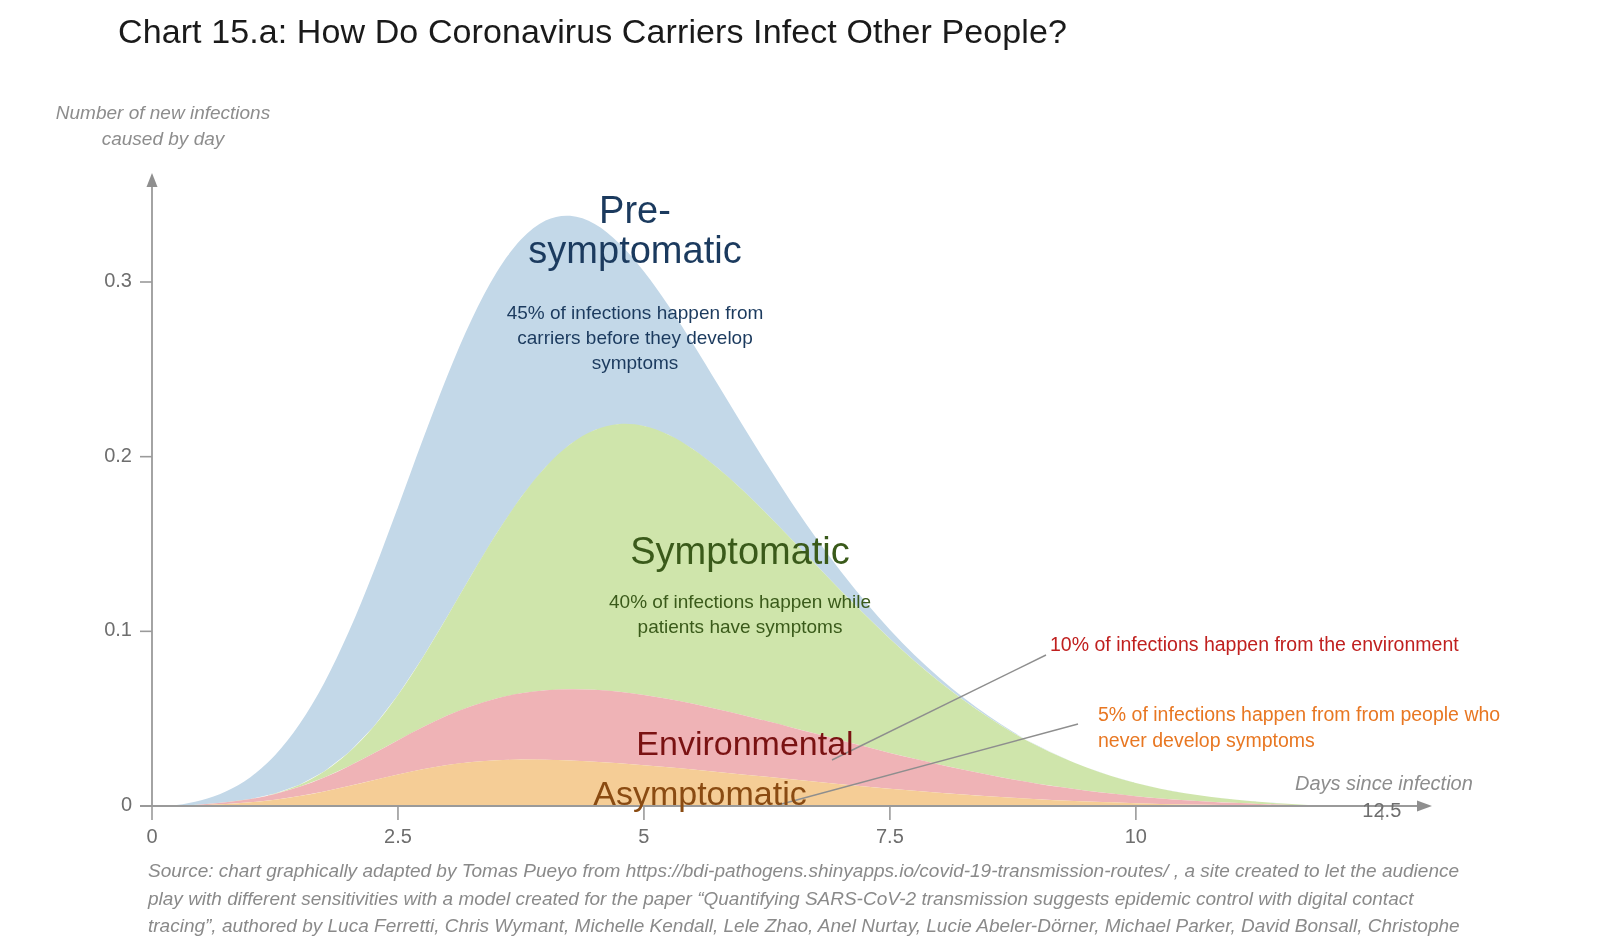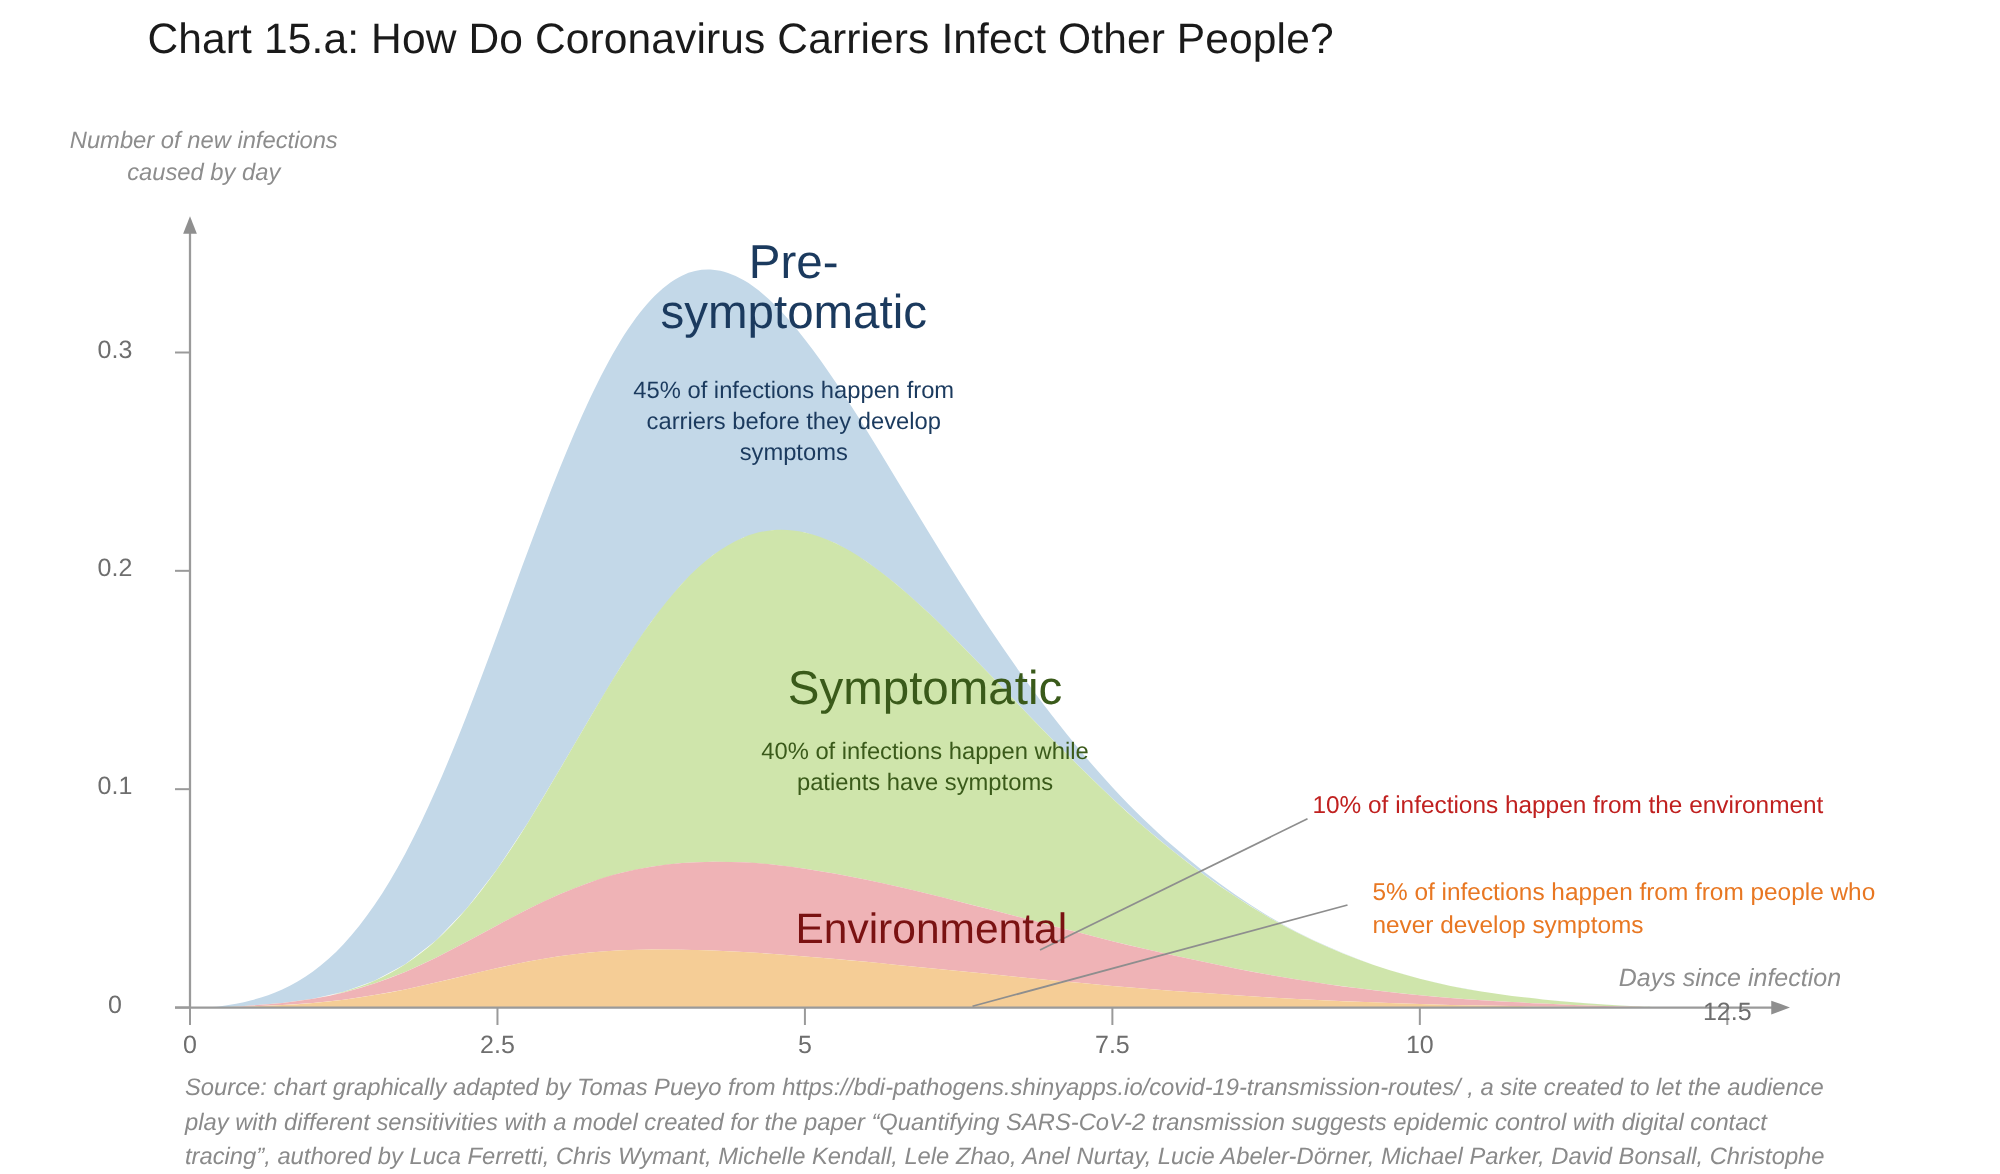--- a/index.html
+++ b/index.html
@@ -44,21 +44,21 @@
   }
 
   svg.plot{position:absolute;left:0;top:0;width:1600px;height:939px;}
 
   .tick-label{
     position:absolute;
     font-size:20px;
     color:#6e6e6e;
     white-space:nowrap;
   }
-  .ytick{ text-align:center; }
+  .ytick{ text-align:right; }
 
   .band-title{
     position:absolute;
     font-size:38px;
     line-height:1.06;
     text-align:center;
     white-space:pre-line;
   }
   .band-sub{
     position:absolute;
@@ -144,20 +144,21 @@
     </div>
 
   <div class="band-title" style="left: 495px; top: 190px; width: 280px; color: rgb(27, 58, 94);" id="preTitle">Pre-<br>symptomatic</div>
   <div class="band-sub" style="left: 500px; top: 300px; width: 270px; color: rgb(27, 58, 94);" id="preSub">45% of infections happen from carriers before they develop symptoms</div>
 
   <div class="band-title" style="left: 570px; top: 531px; width: 340px; color: rgb(58, 90, 26);" id="symTitle">Symptomatic</div>
   <div class="band-sub" style="left: 575px; top: 589px; width: 330px; color: rgb(58, 90, 26);" id="symSub">40% of infections happen while patients have symptoms</div>
 
   <div class="band-title" style="left: 595px; top: 725px; width: 300px; font-size: 34px; color: rgb(122, 18, 18);" id="envTitle">Environmental</div>
 
+  <div class="band-title" style="left: 550px; top: 775px; width: 300px; font-size: 34px; color: rgb(138, 75, 18);" id="asyTitle">Asymptomatic</div>
 
   <div class="callout" style="left: 1050px; top: 631px; width: 460px; color: rgb(192, 32, 31);" id="calloutEnv">10% of infections happen from the environment</div>
 
   <div class="callout" style="left: 1098px; top: 701px; width: 440px; color: rgb(232, 119, 34);" id="calloutAsy">5% of infections happen from from people who never develop symptoms</div>
 
   <div class="source-note">Source: chart graphically adapted by Tomas Pueyo from https://bdi-pathogens.shinyapps.io/covid-19-transmission-routes/ , a site created to let the audience play with different sensitivities with a model created for the paper “Quantifying SARS-CoV-2 transmission suggests epidemic control with digital contact tracing”, authored by Luca Ferretti, Chris Wymant, Michelle Kendall, Lele Zhao, Anel Nurtay, Lucie Abeler-Dörner, Michael Parker, David Bonsall, Christophe Fraser. Link: https://science.sciencemag.org/content/early/2020/04/09/science.abb6936</div>
 
 </div>
 
 </body></html>

